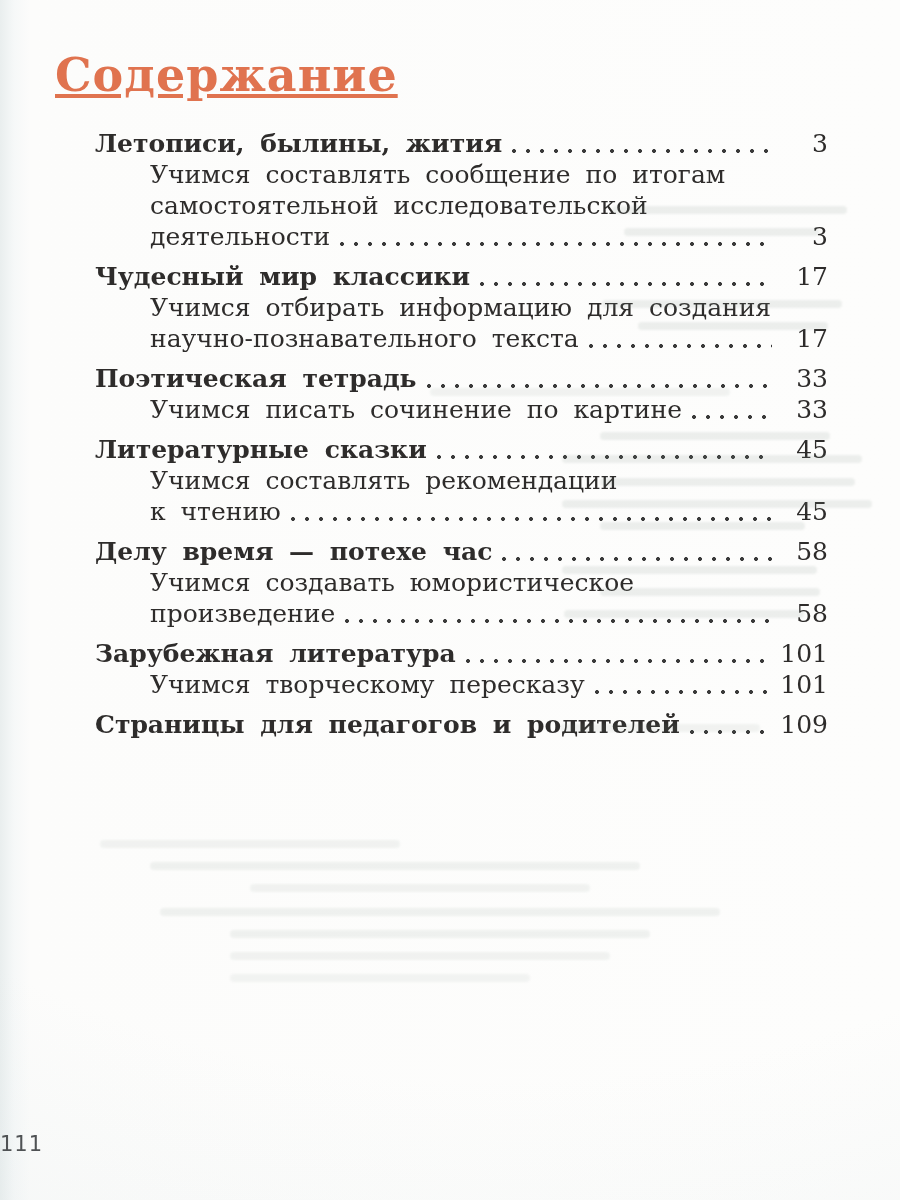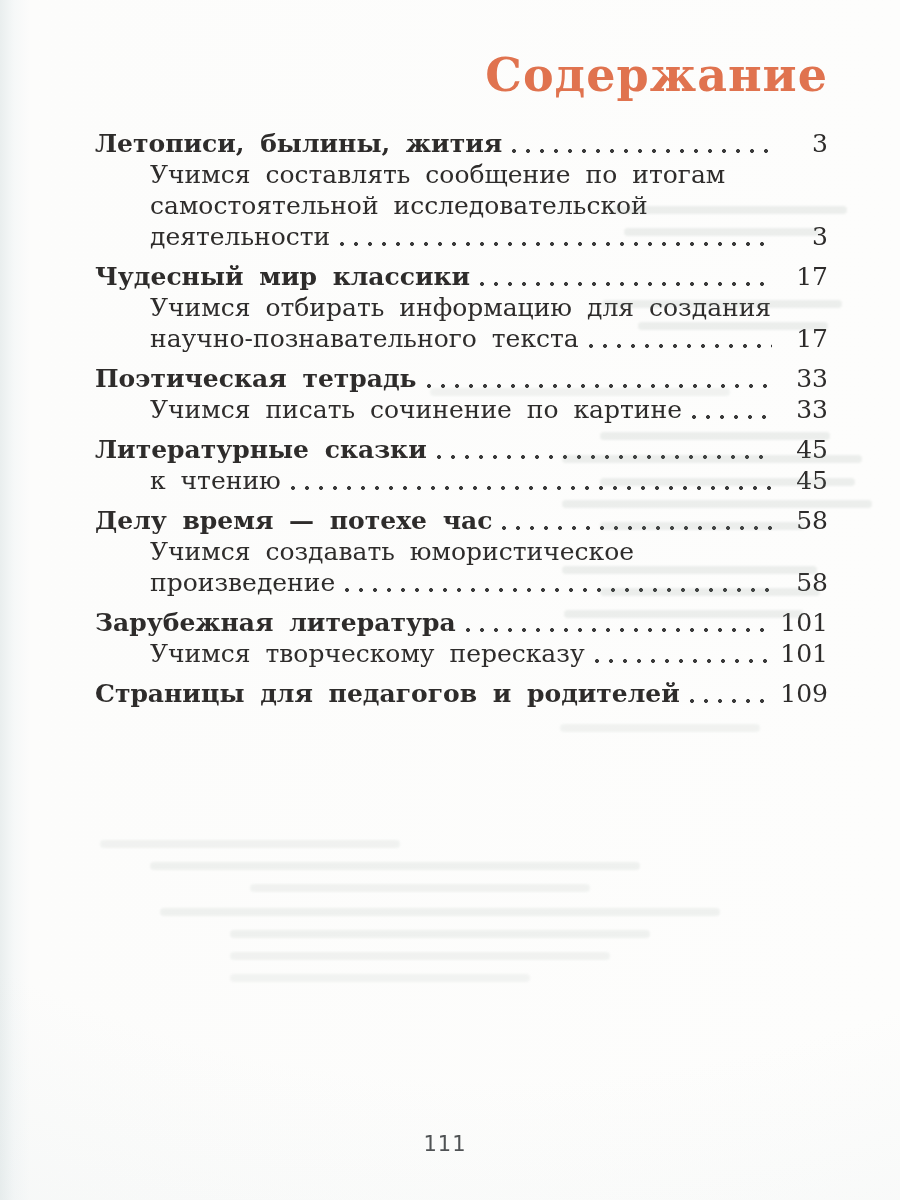--- a/index.html
+++ b/index.html
@@ -19,24 +19,25 @@
     color: #2e2c2b;
   }
   .content {
     position: absolute;
     left: 55px;
     right: 72px;
     top: 0;
   }
   .page-title {
     margin: 48px 0 0 0;
-    text-align: right;
+    text-align: left;
     font-size: 46px;
     font-weight: bold;
     letter-spacing: 1px;
+    text-decoration: underline;
   }
   .toc {
     margin-top: 26px;
     font-size: 25px;
     line-height: 31px;
     word-spacing: 7px;
   }
   .toc-entry.level-1 {
     font-weight: bold;
     margin-top: 9px;
@@ -62,21 +63,21 @@
     flex: 0 0 auto;
     min-width: 52px;
     text-align: right;
     font-weight: normal;
   }
   .footer-pagenum {
     position: absolute;
     left: 0;
     right: 10px;
     top: 1132px;
-    text-align: center;
+    text-align: left;
     font-family: "DejaVu Sans", "Liberation Sans", sans-serif;
     font-size: 21px;
     color: #4f5254;
     letter-spacing: 1px;
   }
   
   .smudge {
     position: absolute;
     height: 8px;
     border-radius: 4px;
@@ -140,20 +141,21 @@
           </div>
         </div>
         <div class="toc-entry level-1">
           <div class="toc-line last">
             <span class="txt">Литературные сказки</span>
             <span class="leader"></span>
             <span class="pg">45</span>
           </div>
         </div>
         <div class="toc-entry level-2">
+          <div class="toc-line">Учимся составлять рекомендации</div>
           <div class="toc-line last">
             <span class="txt">к чтению</span>
             <span class="leader"></span>
             <span class="pg">45</span>
           </div>
         </div>
         <div class="toc-entry level-1">
           <div class="toc-line last">
             <span class="txt">Делу время — потехе час</span>
             <span class="leader"></span>

